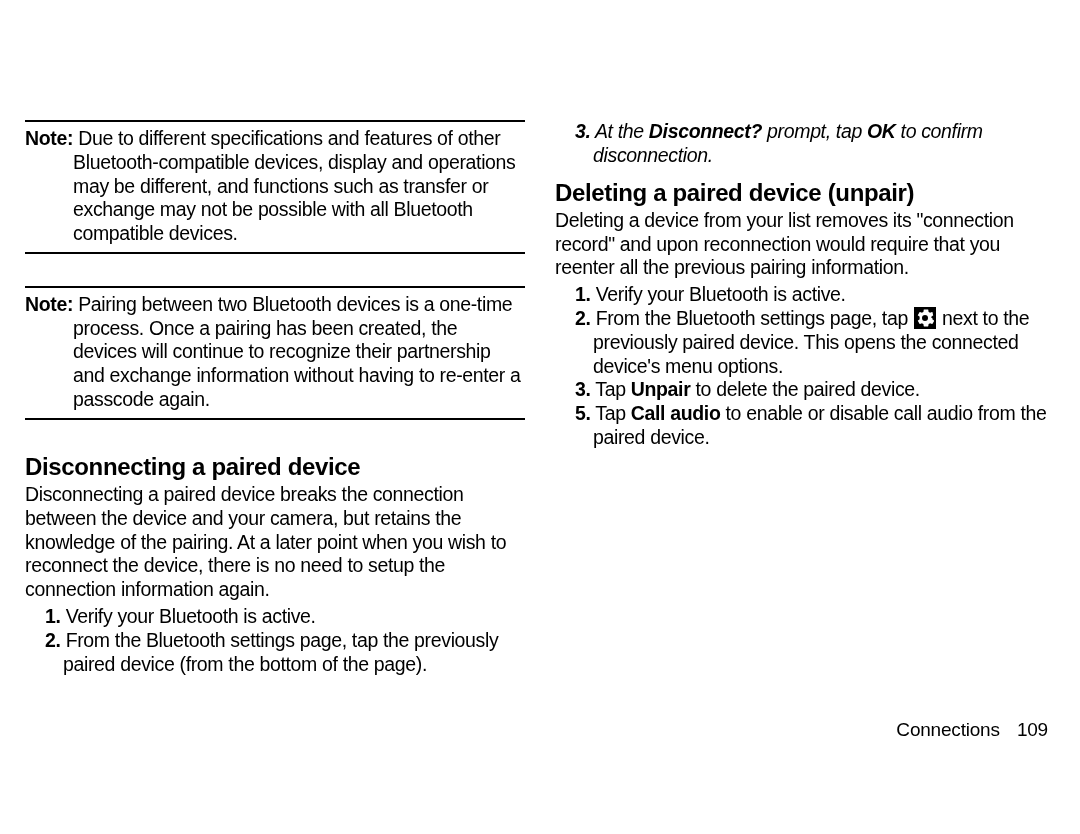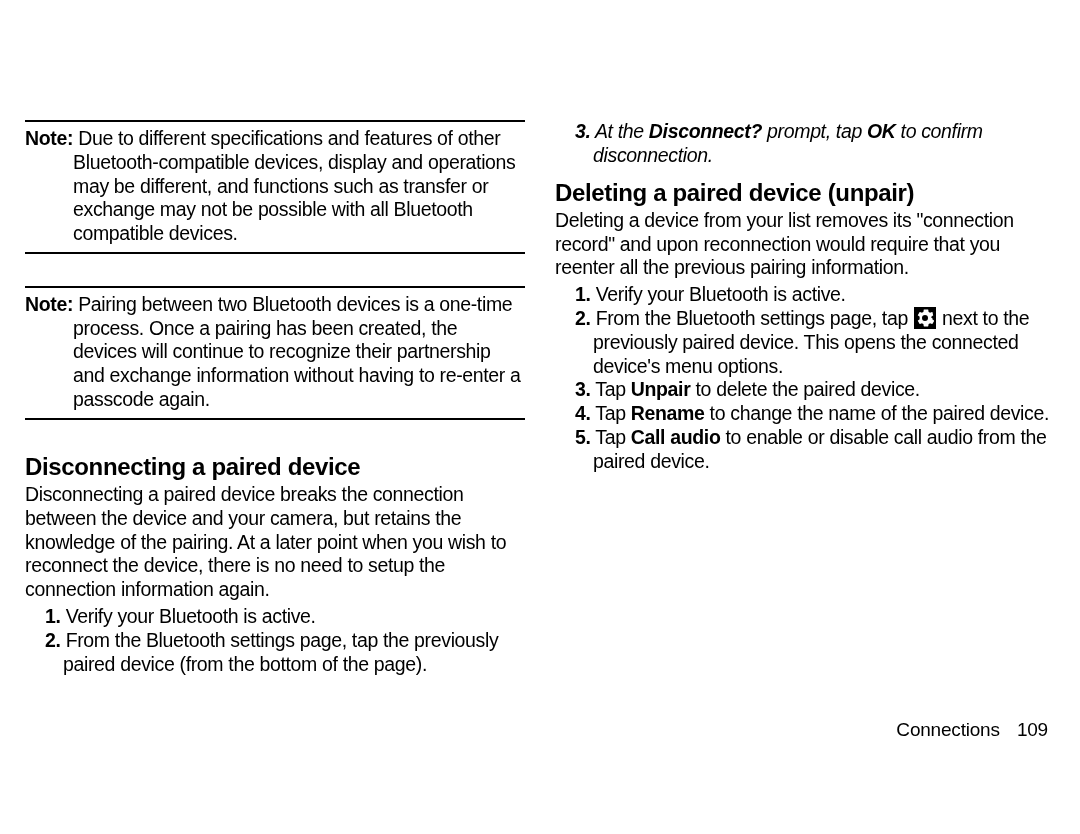--- a/index.html
+++ b/index.html
@@ -142,24 +142,20 @@
         <span>From the Bluetooth settings page, tap </span><span class="gear-icon"><svg width="18" height="18" viewBox="0 0 18 18">
               <path fill="#fff" d="M9 6a3 3 0 1 0 0 6 3 3 0 0 0 0-6zm7.4 3c0 .4 0 .8-.1 1.2l1.7 1.3c.2.1.2.3.1.5l-1.6 2.8c-.1.2-.3.2-.5.2l-2-.8c-.4.3-.9.6-1.4.8l-.3 2.1c0 .2-.2.3-.4.3H8.1c-.2 0-.4-.1-.4-.3l-.3-2.1c-.5-.2-1-.5-1.4-.8l-2 .8c-.2.1-.4 0-.5-.2L1.9 12c-.1-.2-.1-.4.1-.5l1.7-1.3c-.1-.4-.1-.8-.1-1.2s0-.8.1-1.2L2 6.5c-.2-.1-.2-.3-.1-.5l1.6-2.8c.1-.2.3-.3.5-.2l2 .8c.4-.3.9-.6 1.4-.8l.3-2.1c0-.2.2-.3.4-.3h3.8c.2 0 .4.1.4.3l.3 2.1c.5.2 1 .5 1.4.8l2-.8c.2-.1.4 0 .5.2L17.1 6c.1.2.1.4-.1.5l-1.7 1.3c.1.4.1.8.1 1.2z"></path>
             </svg></span><span> next to the previously paired device. This opens the connected device's menu options.</span>
       </div>
 
       <div class="hang-num">
         <span class="num-label">3.</span>
         <span>Tap </span><span class="b">Unpair</span><span> to delete the paired device.</span>
       </div>
 
-      <div class="hang-num">
-        <span class="num-label">4.</span>
-        <span>Tap </span><span class="b">Rename</span><span> to change the name of the paired device.</span>
-      </div>
 
       <div class="hang-num">
         <span class="num-label">5.</span>
         <span>Tap </span><span class="b">Call audio</span><span> to enable or disable call audio from the paired device.</span>
       </div>
 
     </div>
   </div>
 
   <div class="footer">

